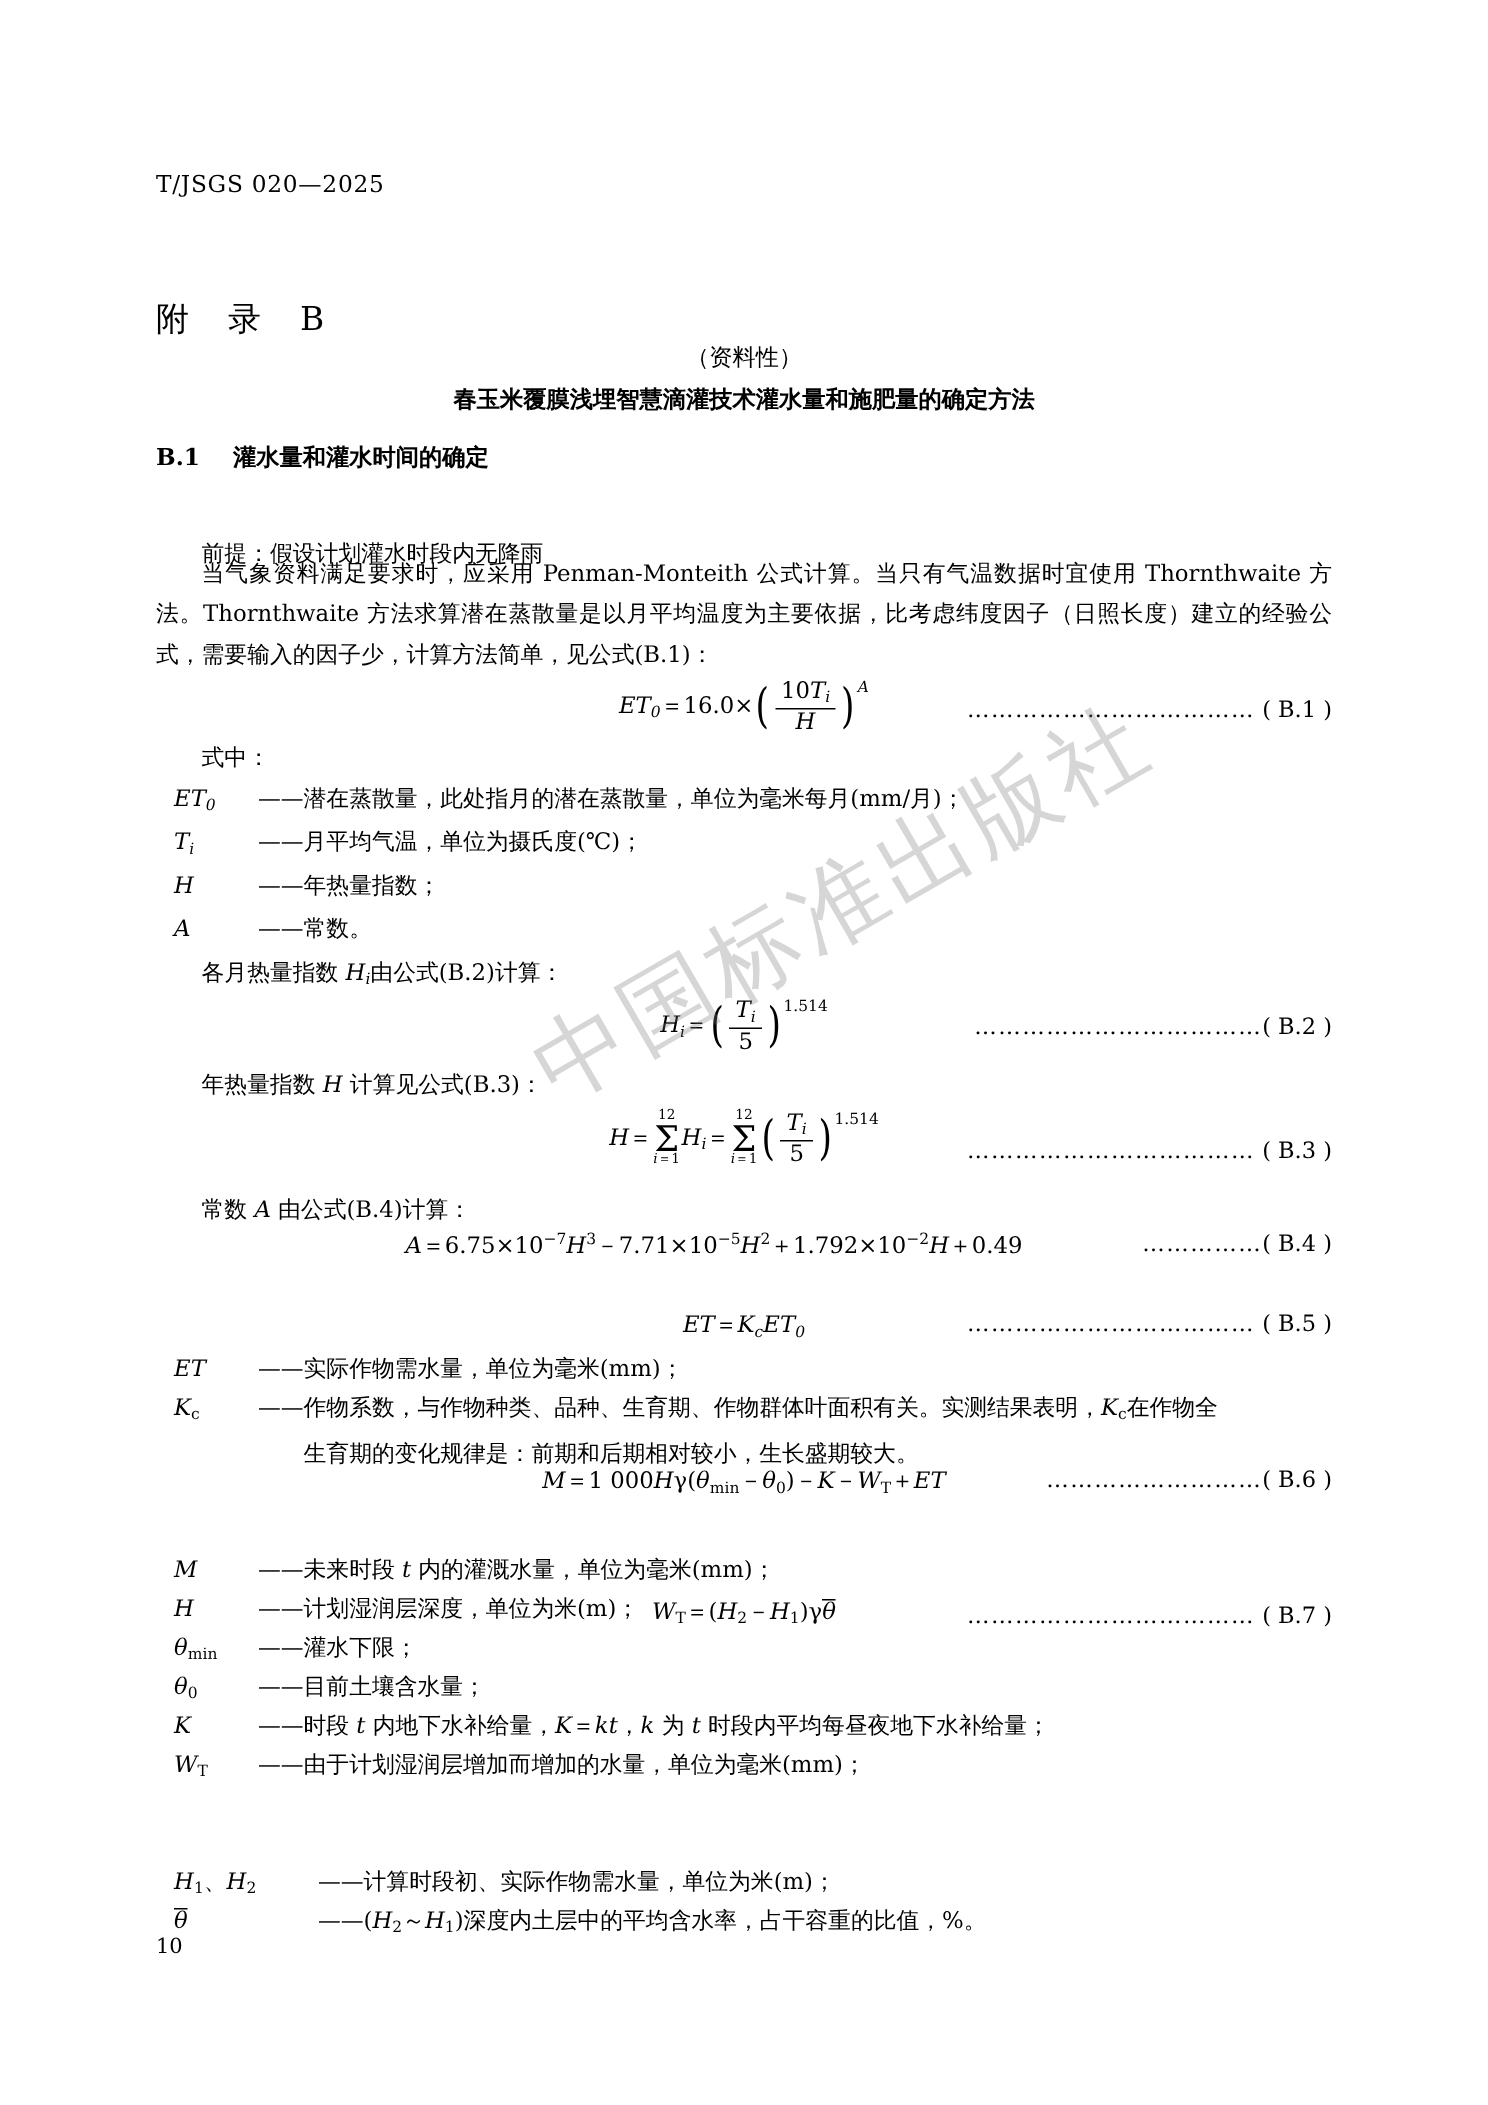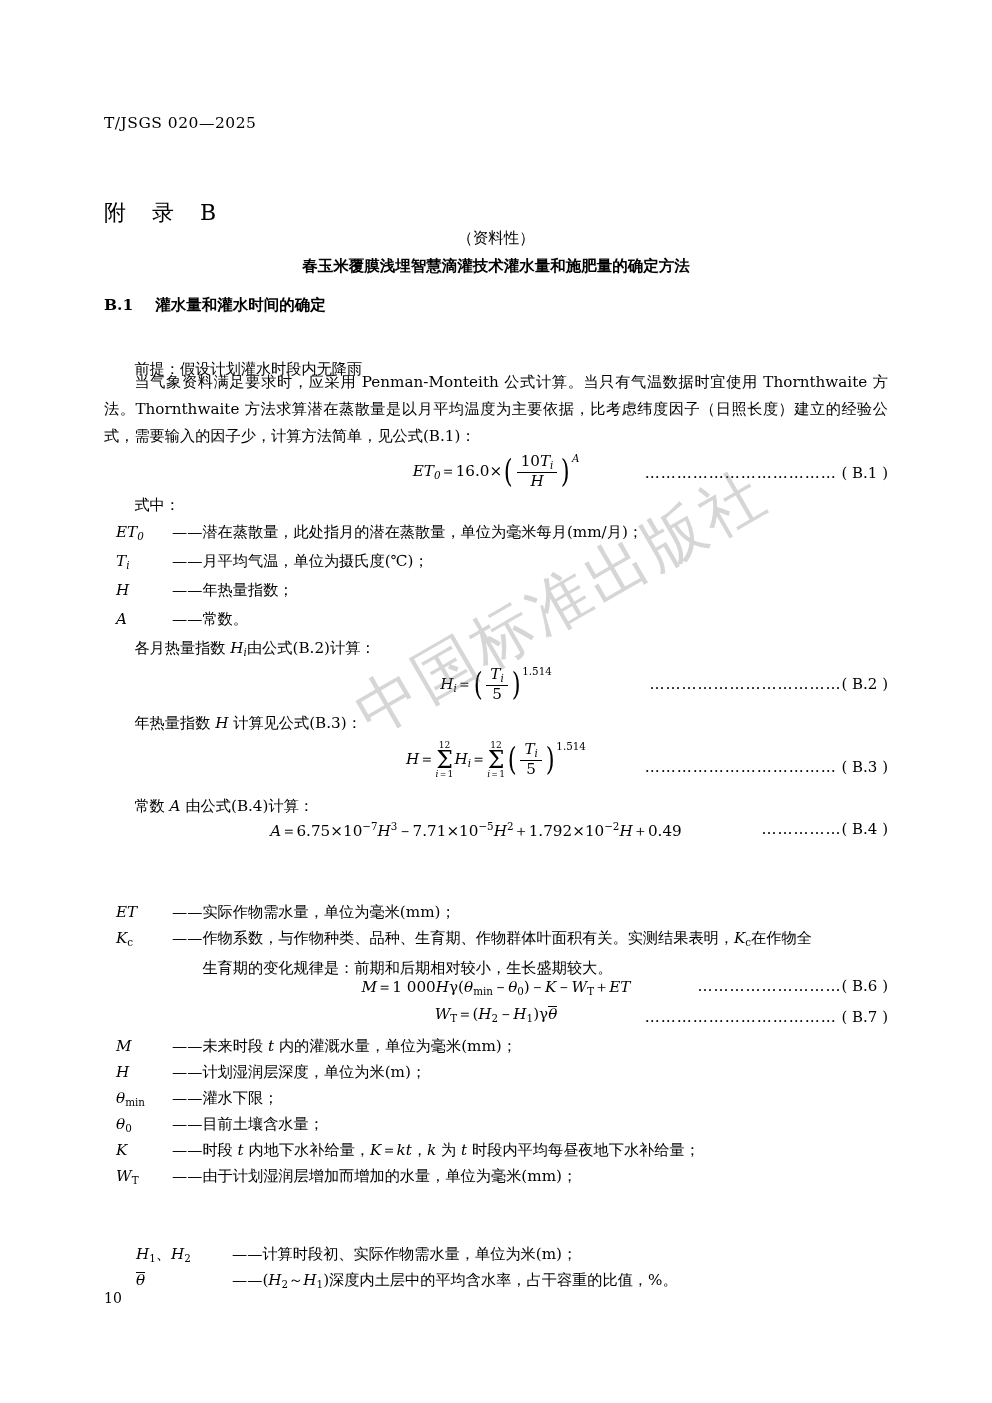--- a/index.html
+++ b/index.html
@@ -147,21 +147,21 @@
     width: 784px;
     font-size: 15.2px;
     line-height: 26px;
     font-family: "DejaVu Serif", "Liberation Serif", serif;
   }
   .defrow .sym {
     display: inline-block;
     width: 56px;
     vertical-align: top;
   }
-  .defrow .sym.wide { width: 96px; margin-left: 20px; }
+  .defrow .sym.wide { width: 96px; }
   .defrow .txt {
     display: inline-block;
     width: 680px;
     vertical-align: top;
     text-align: justify;
   }
   .defrow .txt.narrow { width: 640px; }
   .cont-indent { display: block; text-indent: 2em; }
 
   .pagenum {
@@ -250,36 +250,42 @@
     <div class="body-text indent" style="top:793px;">常数 <span class="it">A</span> 由公式(B.4)计算：</div>
 
     <div class="formula-row" style="top:820px; text-align:center;">
       <span class="formula-inner" style="margin-left:-40px;">
         <span class="it">A</span>＝6.75×10<span class="sup">−7</span><span class="it">H</span><span class="sup">3</span>－7.71×10<span class="sup">−5</span><span class="it">H</span><span class="sup">2</span>＋1.792×10<span class="sup">−2</span><span class="it">H</span>＋0.49
       </span>
       <span class="eqnum" style="top:0px;"><span class="dots">……………</span><span>( B.4 )</span></span>
     </div>
 
 
+    <div class="formula-row formula-center" style="top:873px;">
+      <span class="formula-inner">
+        <span class="it">ET</span>＝<span class="it">K</span><span class="sub it">c</span><span class="it">ET</span><span class="sub it">0</span>
+      </span>
+      <span class="eqnum" style="top:0px;"><span class="dots">………………………………</span>&nbsp;<span>( B.5 )</span></span>
+    </div>
 
     <div class="defrow" style="top:925px;">
       <span class="sym"><span class="it">K</span><span class="sub">c</span></span><span class="txt">——作物系数，与作物种类、品种、生育期、作物群体叶面积有关。实测结果表明，<span class="it">K</span><span class="sub">c</span>在作物全<span class="cont-indent">生育期的变化规律是：前期和后期相对较小，生长盛期较大。</span></span>
     </div>
     <div class="defrow" style="top:899px;">
       <span class="sym"><span class="it">ET</span></span><span class="txt">——实际作物需水量，单位为毫米(mm)；</span>
     </div>
 
     <div class="formula-row formula-center" style="top:977px;">
       <span class="formula-inner">
         <span class="it">M</span>＝1 000<span class="it">H</span>γ(<span class="it">θ</span><span class="sub">min</span>－<span class="it">θ</span><span class="sub">0</span>)－<span class="it">K</span>－<span class="it">W</span><span class="sub">T</span>＋<span class="it">ET</span>
       </span>
       <span class="eqnum" style="top:0px;"><span class="dots">………………………</span><span>( B.6 )</span></span>
     </div>
 
-    <div class="formula-row formula-center" style="top:1004px;">
+    <div class="formula-row formula-center" style="top:1064px;">
       <span class="formula-inner">
         <span class="it">W</span><span class="sub">T</span>＝(<span class="it">H</span><span class="sub">2</span>－<span class="it">H</span><span class="sub">1</span>)γ<span class="overbar it">θ</span>
       </span>
       <span class="eqnum" style="top:4px;"><span class="dots">………………………………</span>&nbsp;<span>( B.7 )</span></span>
     </div>
 
     <div class="defrow" style="top:1033px;">
       <span class="sym"><span class="it">M</span></span><span class="txt">——未来时段 <span class="it">t</span> 内的灌溉水量，单位为毫米(mm)；</span>
     </div>
     <div class="defrow" style="top:1059px;">

